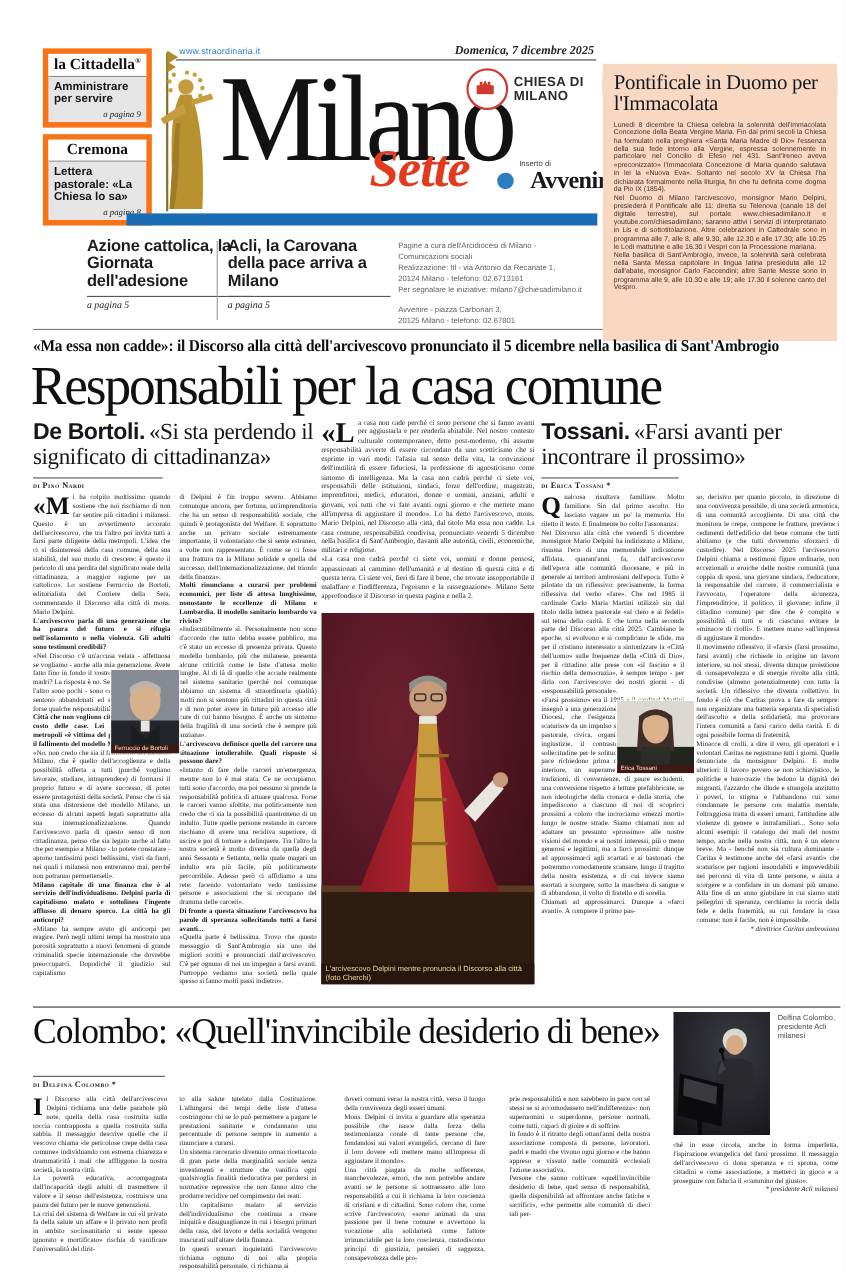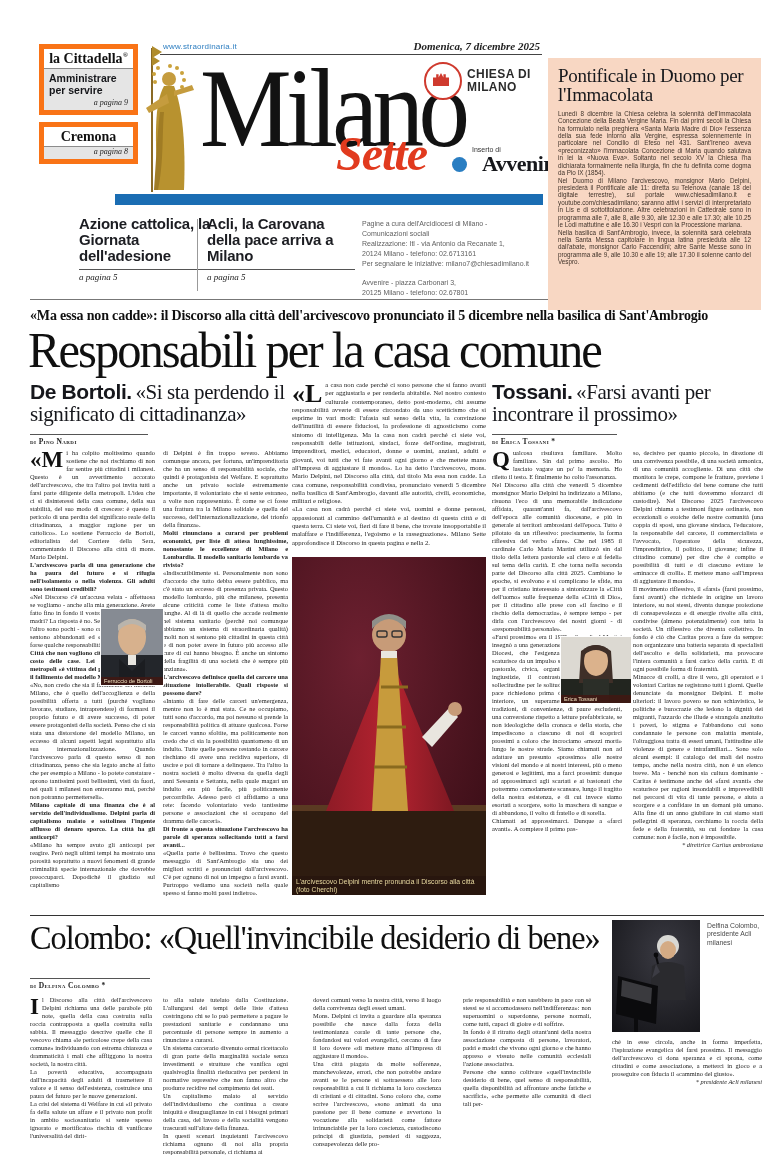--- a/index.html
+++ b/index.html
@@ -79,20 +79,21 @@
   <div class="abs pdate" style="left:390px;top:40px;width:150px;">Domenica, 7 dicembre 2025</div>
   <div class="abs rule" style="left:160px;top:54px;width:382px;"></div>
 
   <div class="abs railbox" style="left:39px;top:44px;width:89px;">
     <div class="brand"><span>la Cittadella</span><sup>®</sup></div>
     <div class="rb-title">Amministrare per servire</div>
     <div class="rb-page">a pagina 9</div>
   </div>
   <div class="abs railbox" style="left:39px;top:122px;width:89px;">
     <div class="brand">Cremona</div>
+    <div class="rb-title">Lettera pastorale: «La Chiesa lo sa»</div>
     <div class="rb-page">a pagina 8</div>
   </div>
 
   <div class="abs" style="left:124px;top:42px;width:80px;height:154px;">
     <svg width="80" height="154" viewBox="0 0 80 154">
       <line x1="28" y1="6" x2="28" y2="150" stroke="#8a6a25" stroke-width="2"></line>
       <path d="M28,4 l10,6 -10,6 z M28,14 l8,5 -8,5 z" fill="#b08c2c"></path>
       <g fill="#caa23c">
         <circle cx="46" cy="24" r="2"></circle>
           <circle cx="53" cy="26" r="2"></circle>

